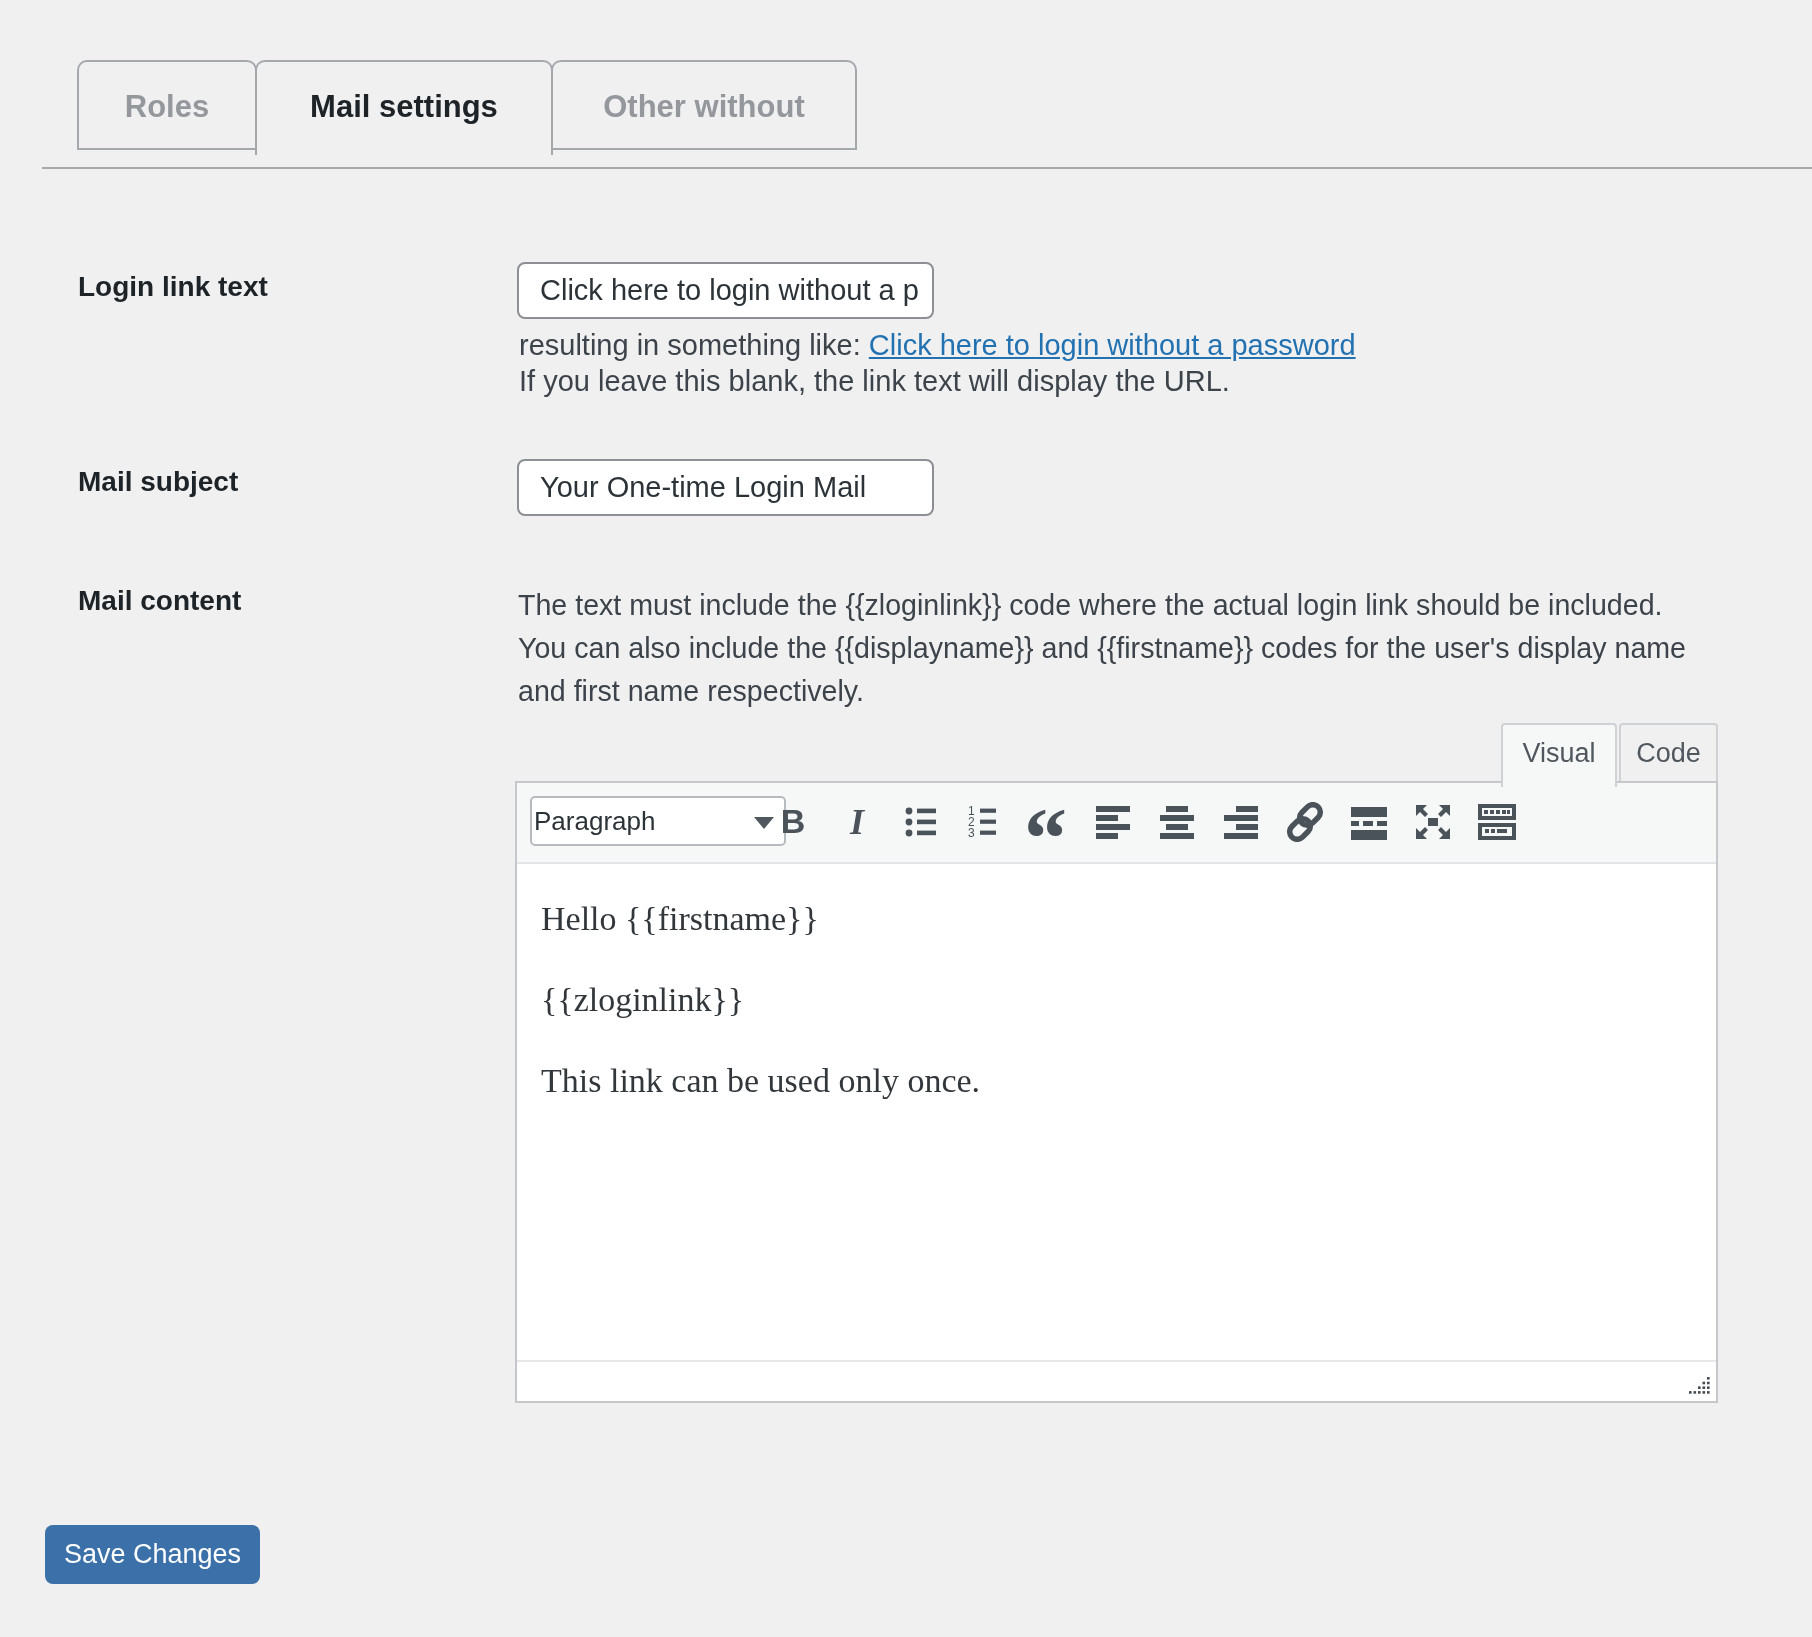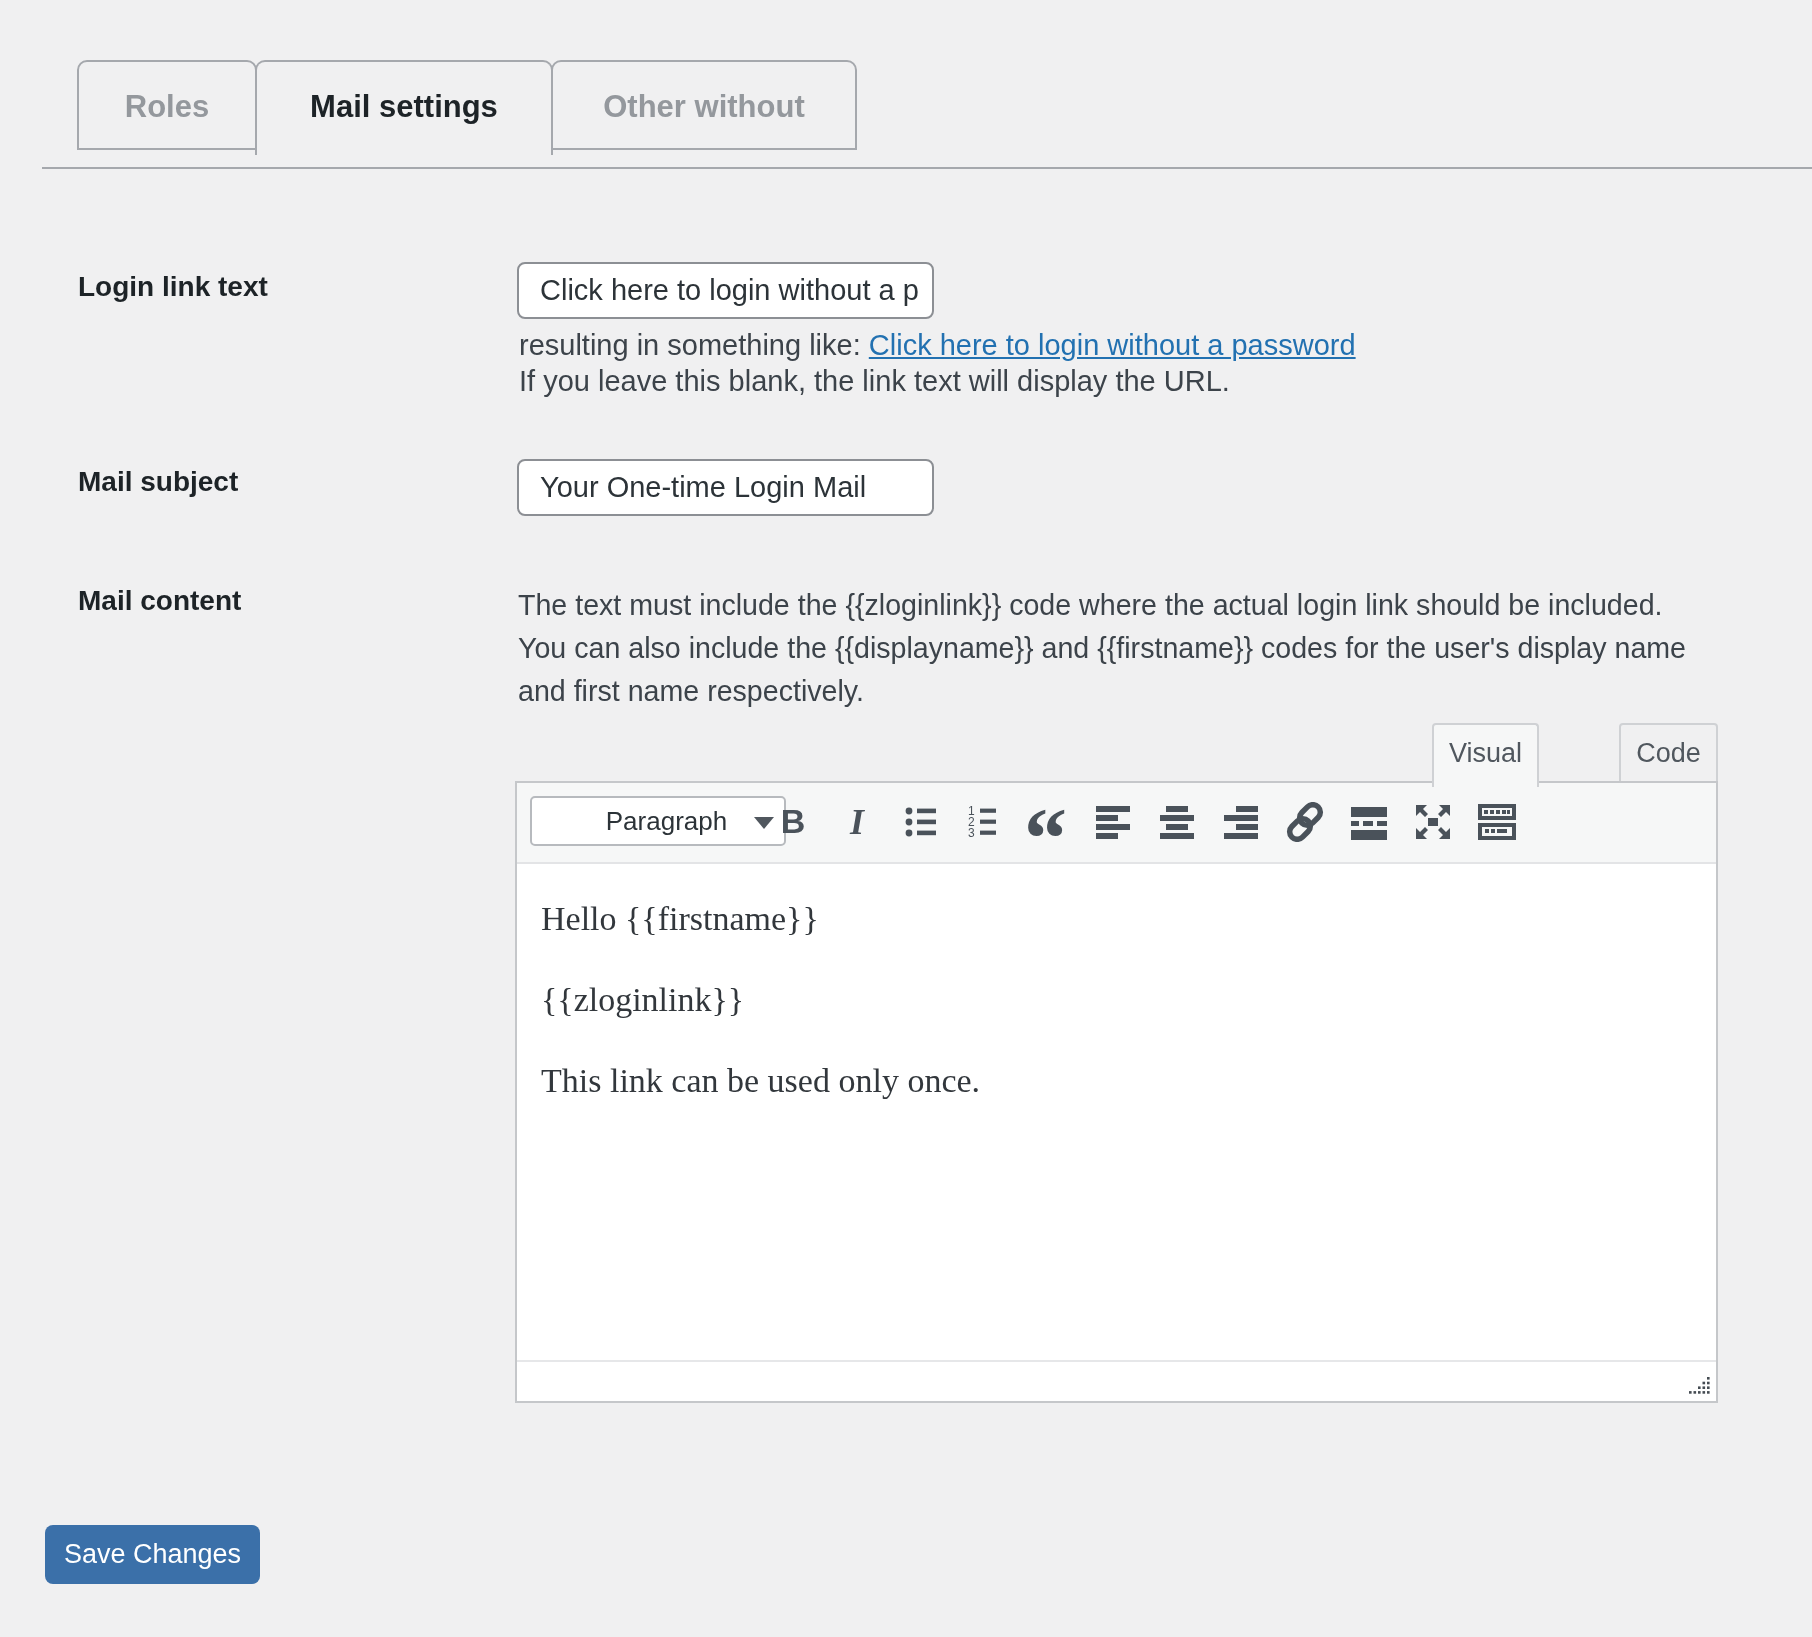--- a/index.html
+++ b/index.html
@@ -13,21 +13,21 @@
   .label { font-size:28px; font-weight:bold; color:#1d2327; }
   .input { width:417px; height:57px; border:2px solid #8c8f94; border-radius:8px; background:#fff;
            font-size:29px; color:#2c3338; line-height:53px; padding-left:21px; white-space:nowrap; overflow:hidden; }
   .desc { font-size:29px; color:#3c434a; }
   a.blue { color:#2271b1; text-decoration:underline; }
   .edtab { top:723px; height:61px; border:2px solid #cfd1d4; border-radius:4px 4px 0 0; font-size:27px;
            color:#50575e; text-align:center; line-height:57px; }
   .editor { left:515px; top:781px; width:1203px; height:622px; border:2px solid #c5c7ca; background:#fff; }
   .toolbar { left:0; right:0; top:0; height:81px; background:#f6f7f7; border-bottom:2px solid #e3e4e6; }
   .dropdown { left:13px; top:13px; width:256px; height:50px; border:2px solid #b7babe; border-radius:5px;
-              background:#fff; font-size:26px; color:#2c3338; line-height:46px; padding-left:17px;text-align:center; }
+              background:#fff; font-size:26px; color:#2c3338; line-height:46px; padding-left:2px; }
   .dd-arrow { right:10px; top:19px; width:0; height:0; border-left:10.5px solid transparent;
               border-right:10.5px solid transparent; border-top:12px solid #50575e; }
   .btnrow { left:244px; top:0; height:77px; display:flex; align-items:center; }
   .btn { width:64px; height:77px; display:flex; align-items:center; justify-content:center; }
   .content { left:0; right:0; top:83px; bottom:42px; background:#fff; overflow:hidden;
              font-family:"Liberation Serif", serif; font-size:34px; color:#32373c;
              padding:29px 24px 0 24px; }
   .content p { margin:0 0 33px 0; line-height:48px; }
   .statusbar { left:0; right:0; bottom:0; height:41px; border-top:2px solid #e6e7e9; background:#fff; }
   .savebtn { left:45px; top:1525px; width:215px; height:59px; background:#3b70a9; border-radius:8px;
@@ -43,21 +43,21 @@
   <div class="abs label" style="left:78px; top:271px;">Login link text</div>
   <div class="abs input" style="left:517px; top:262px;">Click here to login without a p</div>
   <div class="abs desc" style="left:519px; top:327px; line-height:36px;">resulting in something like: <a class="blue" href="#">Click here to login without a password</a><br>If you leave this blank, the link text will display the URL.</div>
 
   <div class="abs label" style="left:78px; top:466px;">Mail subject</div>
   <div class="abs input" style="left:517px; top:459px;">Your One-time Login Mail</div>
 
   <div class="abs label" style="left:78px; top:585px;">Mail content</div>
   <div class="abs desc" style="left:518px; top:584px; line-height:43px; font-size:28.6px;">The text must include the {{zloginlink}} code where the actual login link should be included.<br>You can also include the {{displayname}} and {{firstname}} codes for the user's display name<br>and first name respectively.</div>
 
-  <div class="abs edtab" style="left:1432px; top:723px; width:107px; height:64px; border-bottom:none; background:#f6f7f7; z-index:2;">Visual</div>
+  <div class="abs edtab" style="left:1501px; top:723px; width:116px; height:64px; border-bottom:none; background:#f6f7f7; z-index:2;">Visual</div>
   <div class="abs edtab" style="left:1619px; width:99px; background:#f0f0f1;">Code</div>
 
   <div class="abs editor">
     <div class="abs toolbar">
       <div class="abs dropdown">Paragraph<span class="abs dd-arrow"></span></div>
       <div class="abs btnrow">
         <div class="btn" style="font-family:'Liberation Sans',sans-serif;font-weight:bold;font-size:34px;color:#4a525a;">B</div>
         <div class="btn" style="font-family:'Liberation Serif',serif;font-style:italic;font-weight:bold;font-size:36px;color:#4a525a;">I</div>
         <div class="btn">
           <svg width="34" height="34" viewBox="0 0 34 34">

